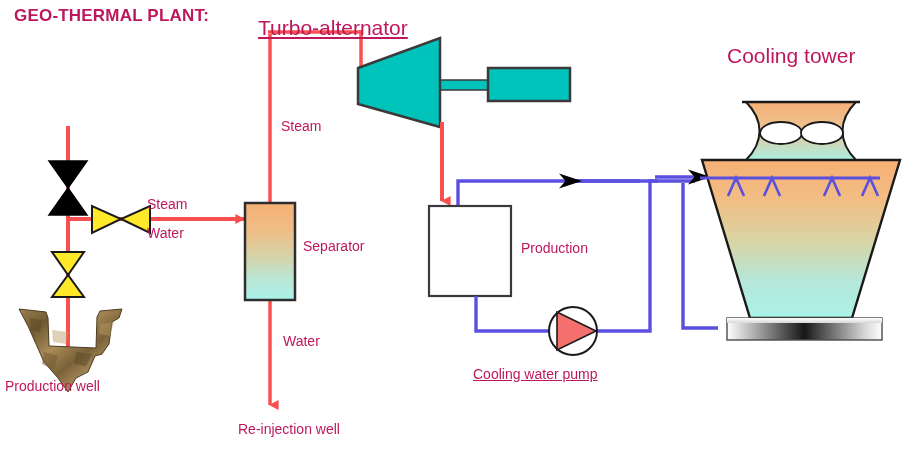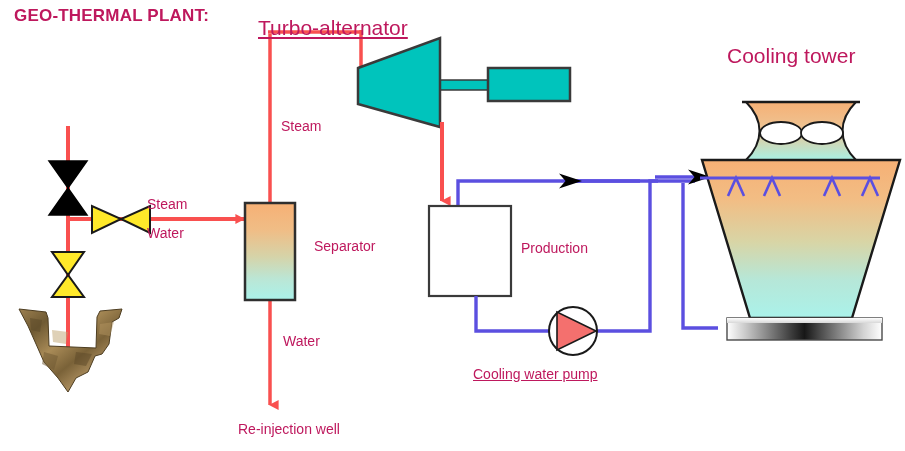--- a/index.html
+++ b/index.html
@@ -212,24 +212,25 @@
   <div class="lbl lbl-big" style="left:258px; top:16px;text-decoration:underline;">Turbo-alternator</div>
 
   <div class="lbl lbl-big" style="left:727px; top:44px;">Cooling tower</div>
 
   <div class="lbl lbl-med" style="left:281px; top:118px;">Steam</div>
 
   <div class="lbl lbl-med" style="left:147px; top:196px;">Steam</div>
 
   <div class="lbl lbl-med" style="left:147px; top:225px;">Water</div>
 
-  <div class="lbl lbl-med" style="left:314px; top:238px;text-align:center;">Separator</div>
+  <div class="lbl lbl-med" style="left:303px; top:238px;text-align:center;">Separator</div>
 
   <div class="lbl lbl-med" style="left:283px; top:333px;">Water</div>
 
   <div class="lbl lbl-med" style="left:521px; top:240px;">Production</div>
 
   <div class="lbl lbl-med" style="left:473px; top:366px;text-decoration:underline;">Cooling water pump</div>
 
+  <div class="lbl lbl-med" style="left:5px; top:378px;">Production well</div>
 
   <div class="lbl lbl-med" style="left:210px; top:421px;margin-left:28px;">Re-injection well</div>
 
 </div>
 
 </body></html>

